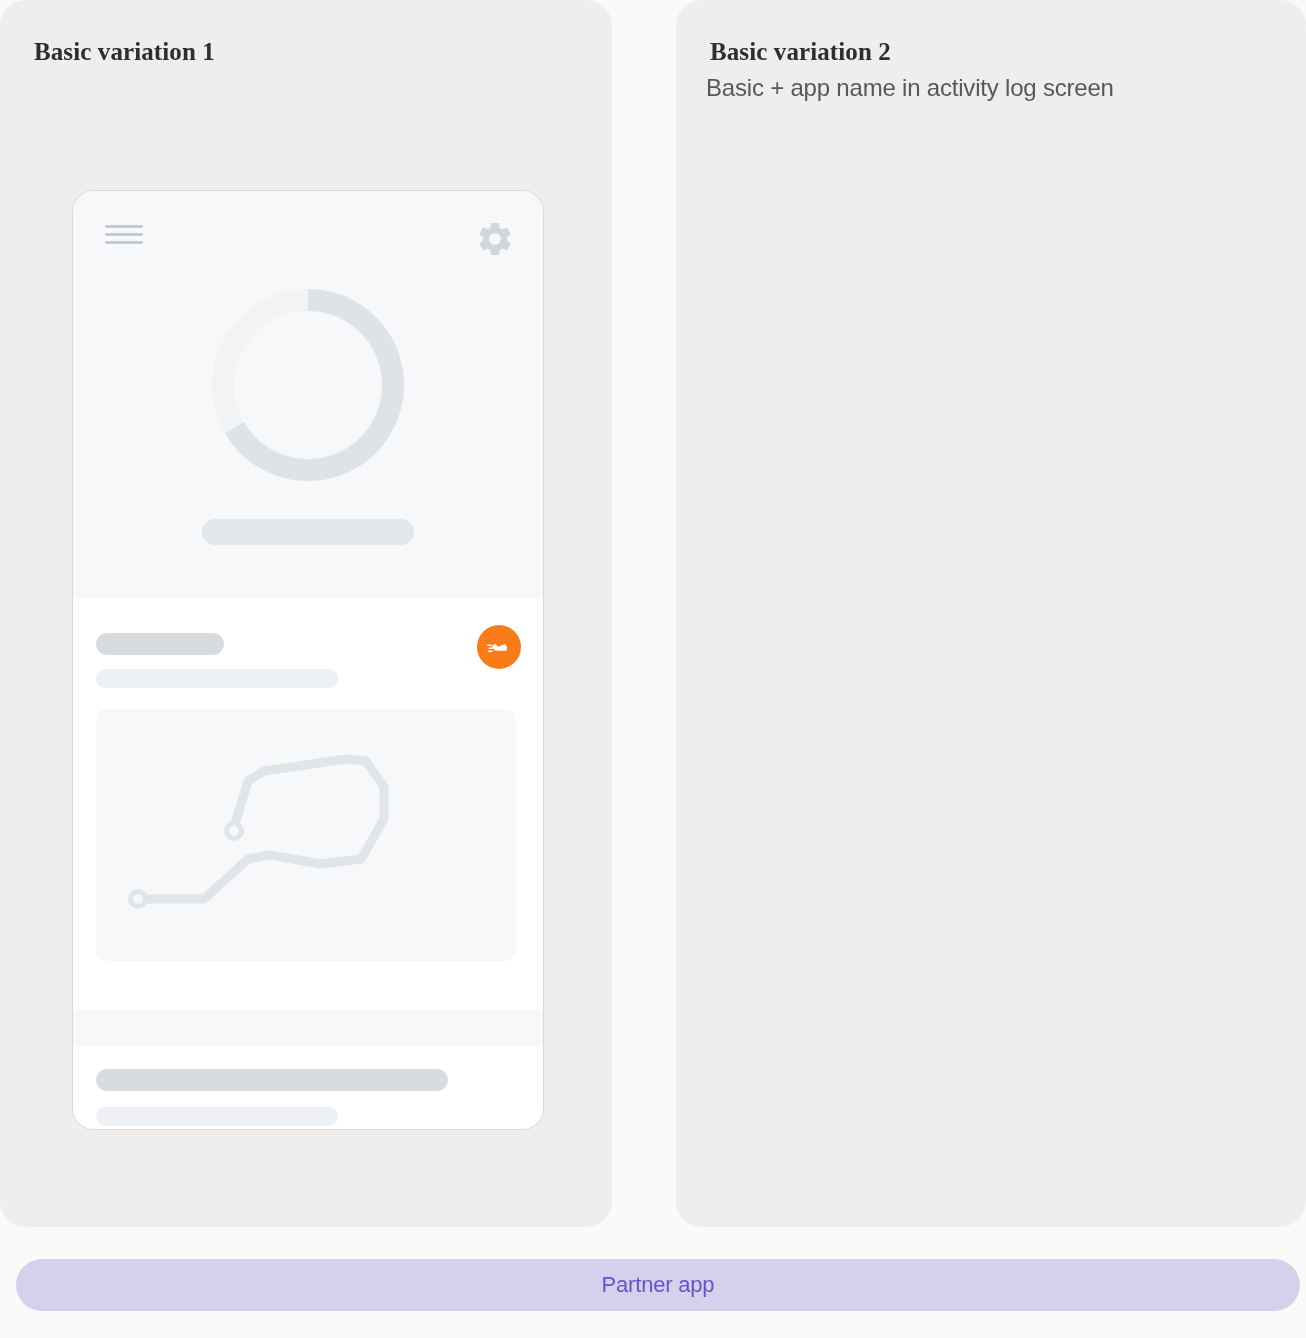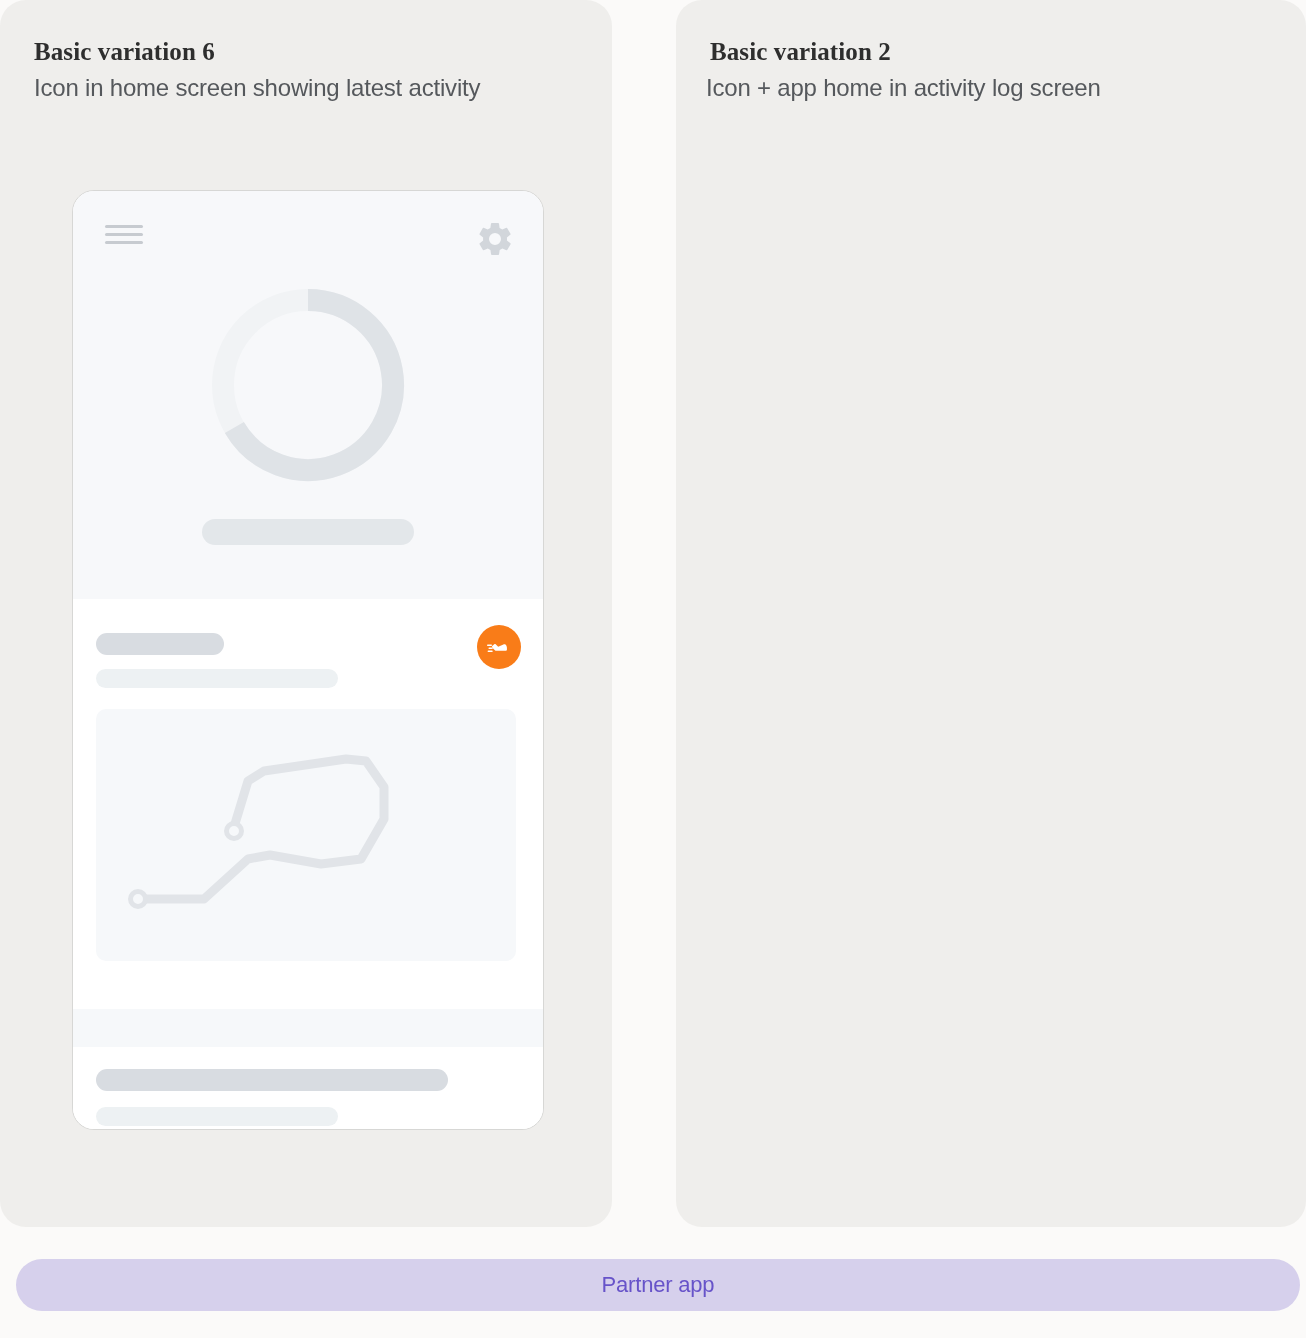--- a/index.html
+++ b/index.html
@@ -171,22 +171,21 @@
     color: #6753c9;
     letter-spacing: -.2px;
   }
 </style>
 </head>
 <body>
 
 <div id="root">
 
   <div class="panel panel--one">
-    <div class="panel-title">Basic variation 6</div>
-    <div class="panel-sub">Icon in home screen showing latest activity</div>
+    <div class="panel-title">Basic variation 1</div>
 
     <div class="phone phone--one">
 
       <div class="p1-hero">
 
         <div class="hamburger">
           <span></span>
             <span></span>
             <span></span>
         </div>
@@ -235,21 +234,21 @@
 
       <div class="p1-footer">
         <div class="bar bar--dark" style="left:23px; top:22px; width:352px; height:22px;"></div>
         <div class="bar bar--light" style="left:23px; top:60px; width:242px; height:19px;"></div>
       </div>
     </div>
   </div>
 
   <div class="panel panel--two">
     <div class="panel-title">Basic variation 2</div>
-    <div class="panel-sub">Icon + app home in activity log screen</div>
+    <div class="panel-sub">Basic + app name in activity log screen</div>
 
   </div>
 
   <div class="partner-banner">
     <span class="partner-label">Partner app</span>
   </div>
 
 </div>
 
 </body></html>

